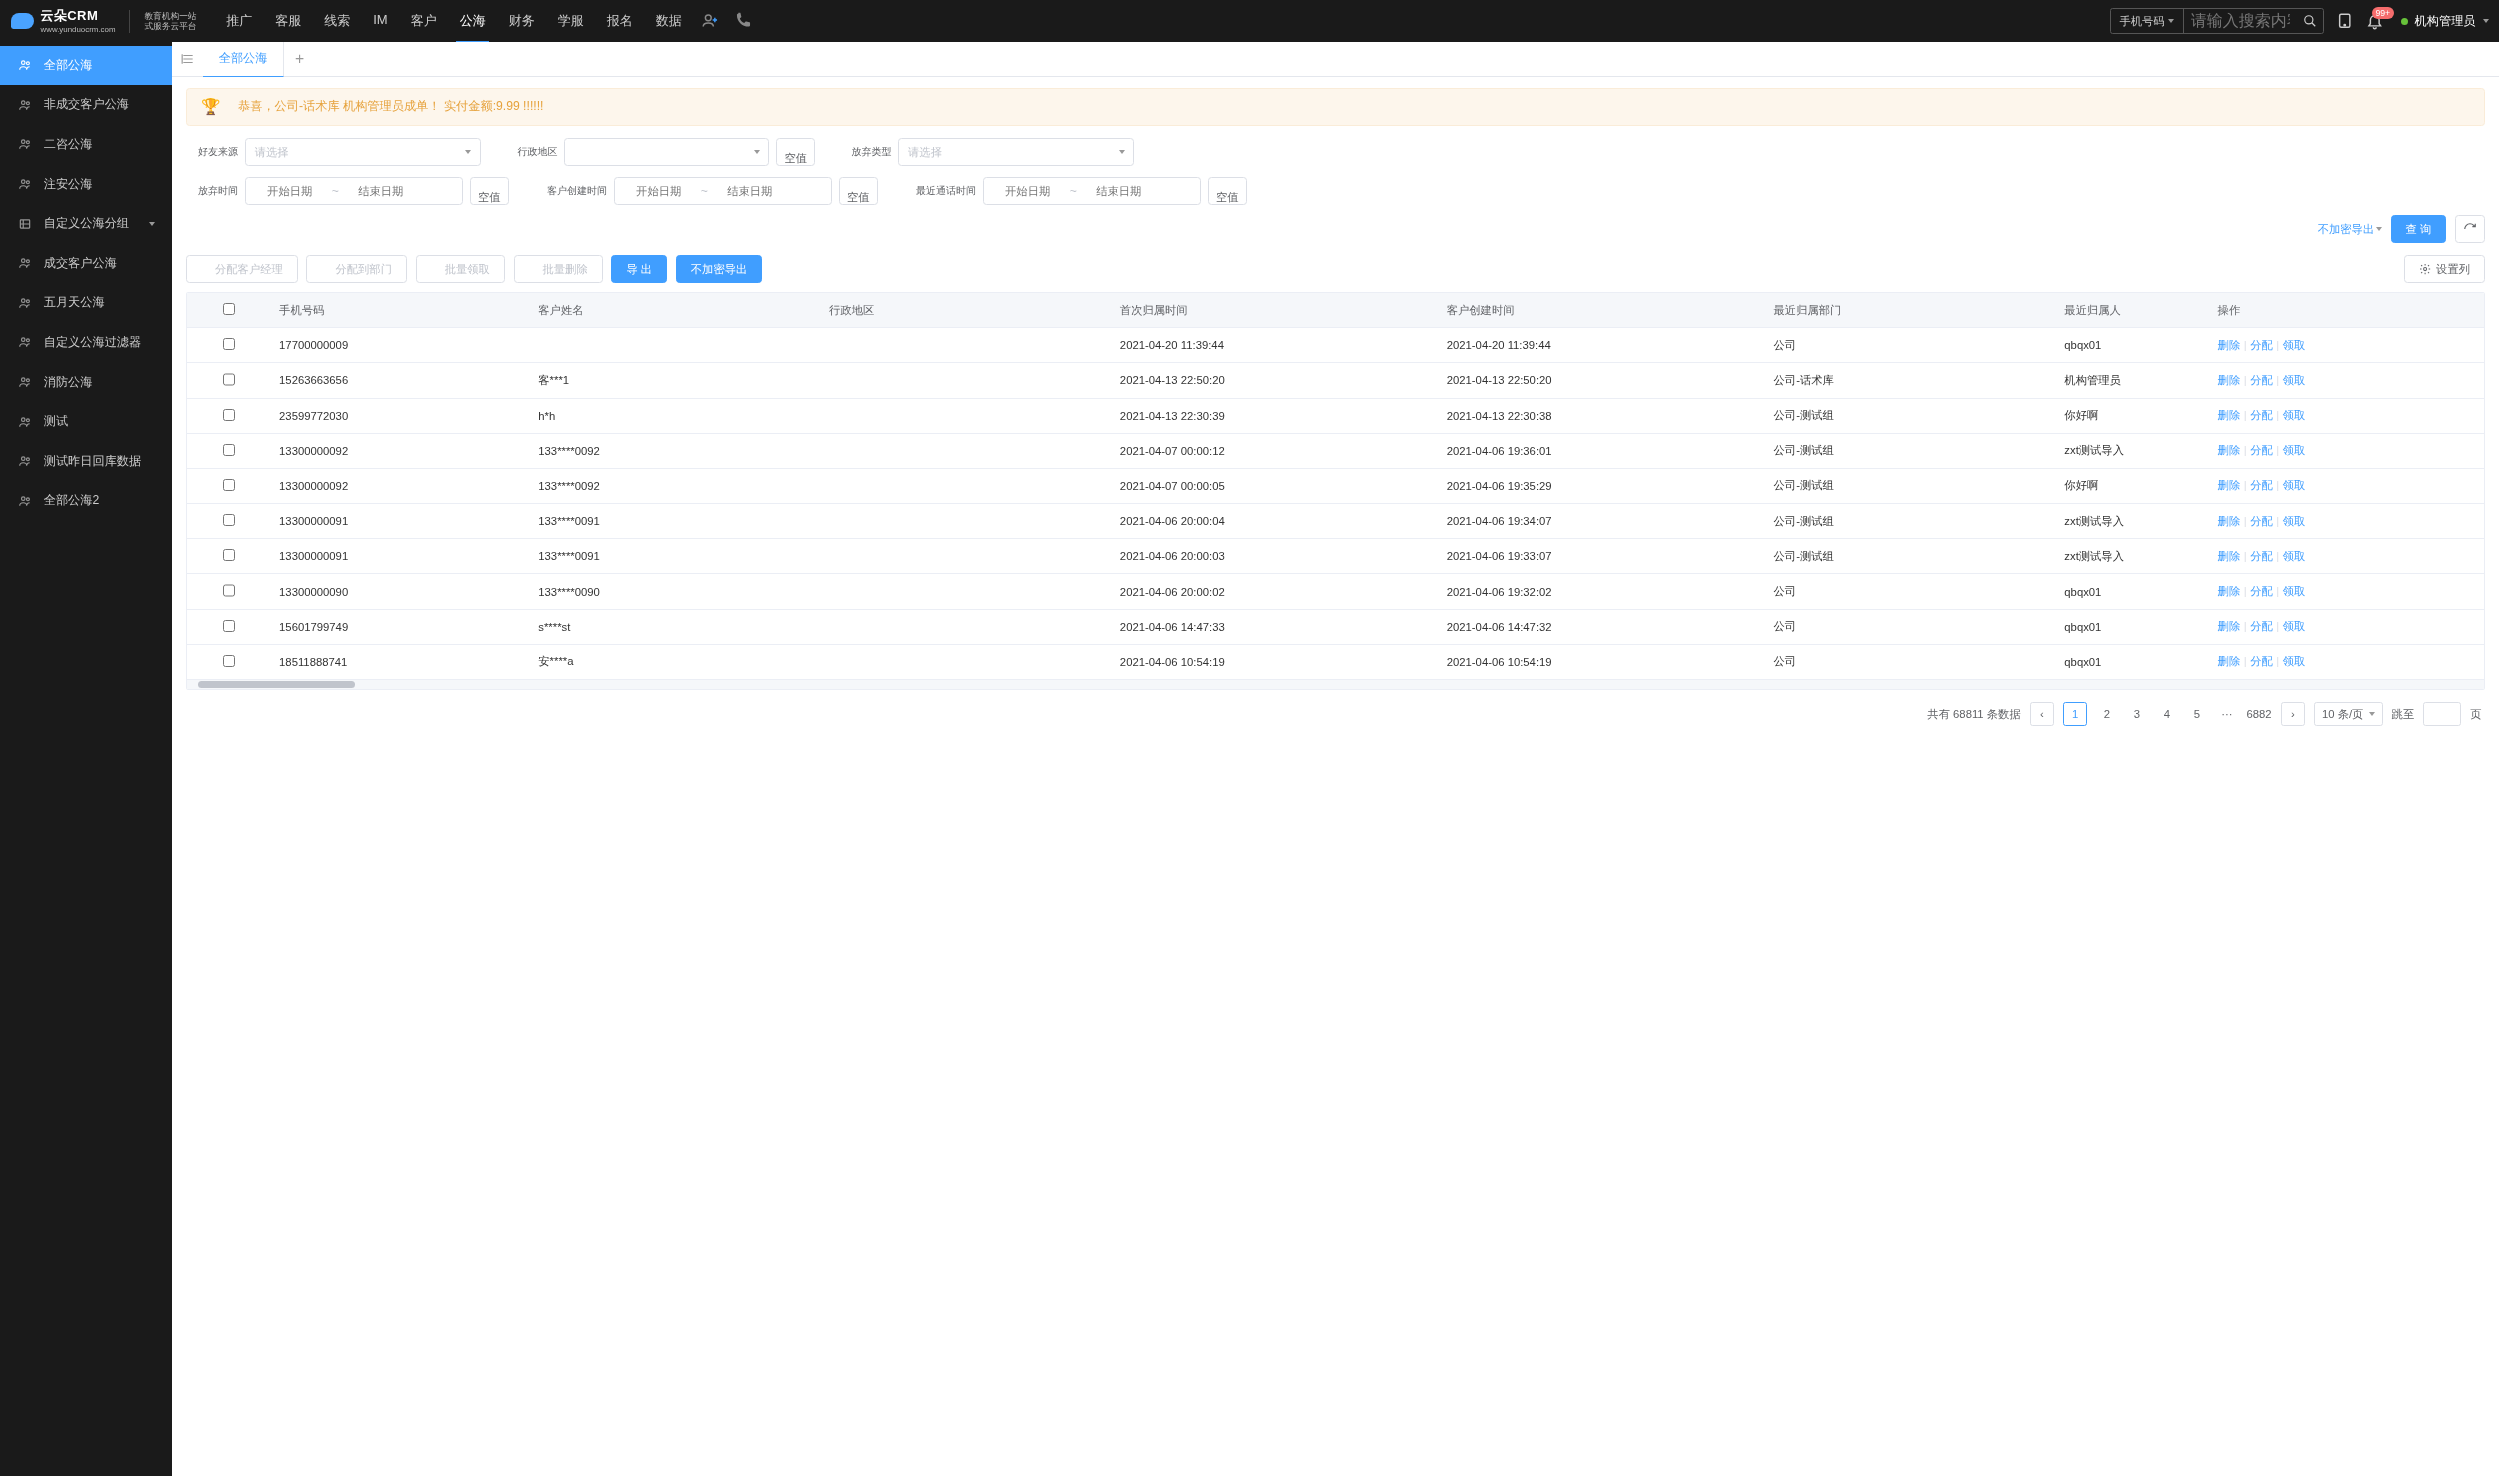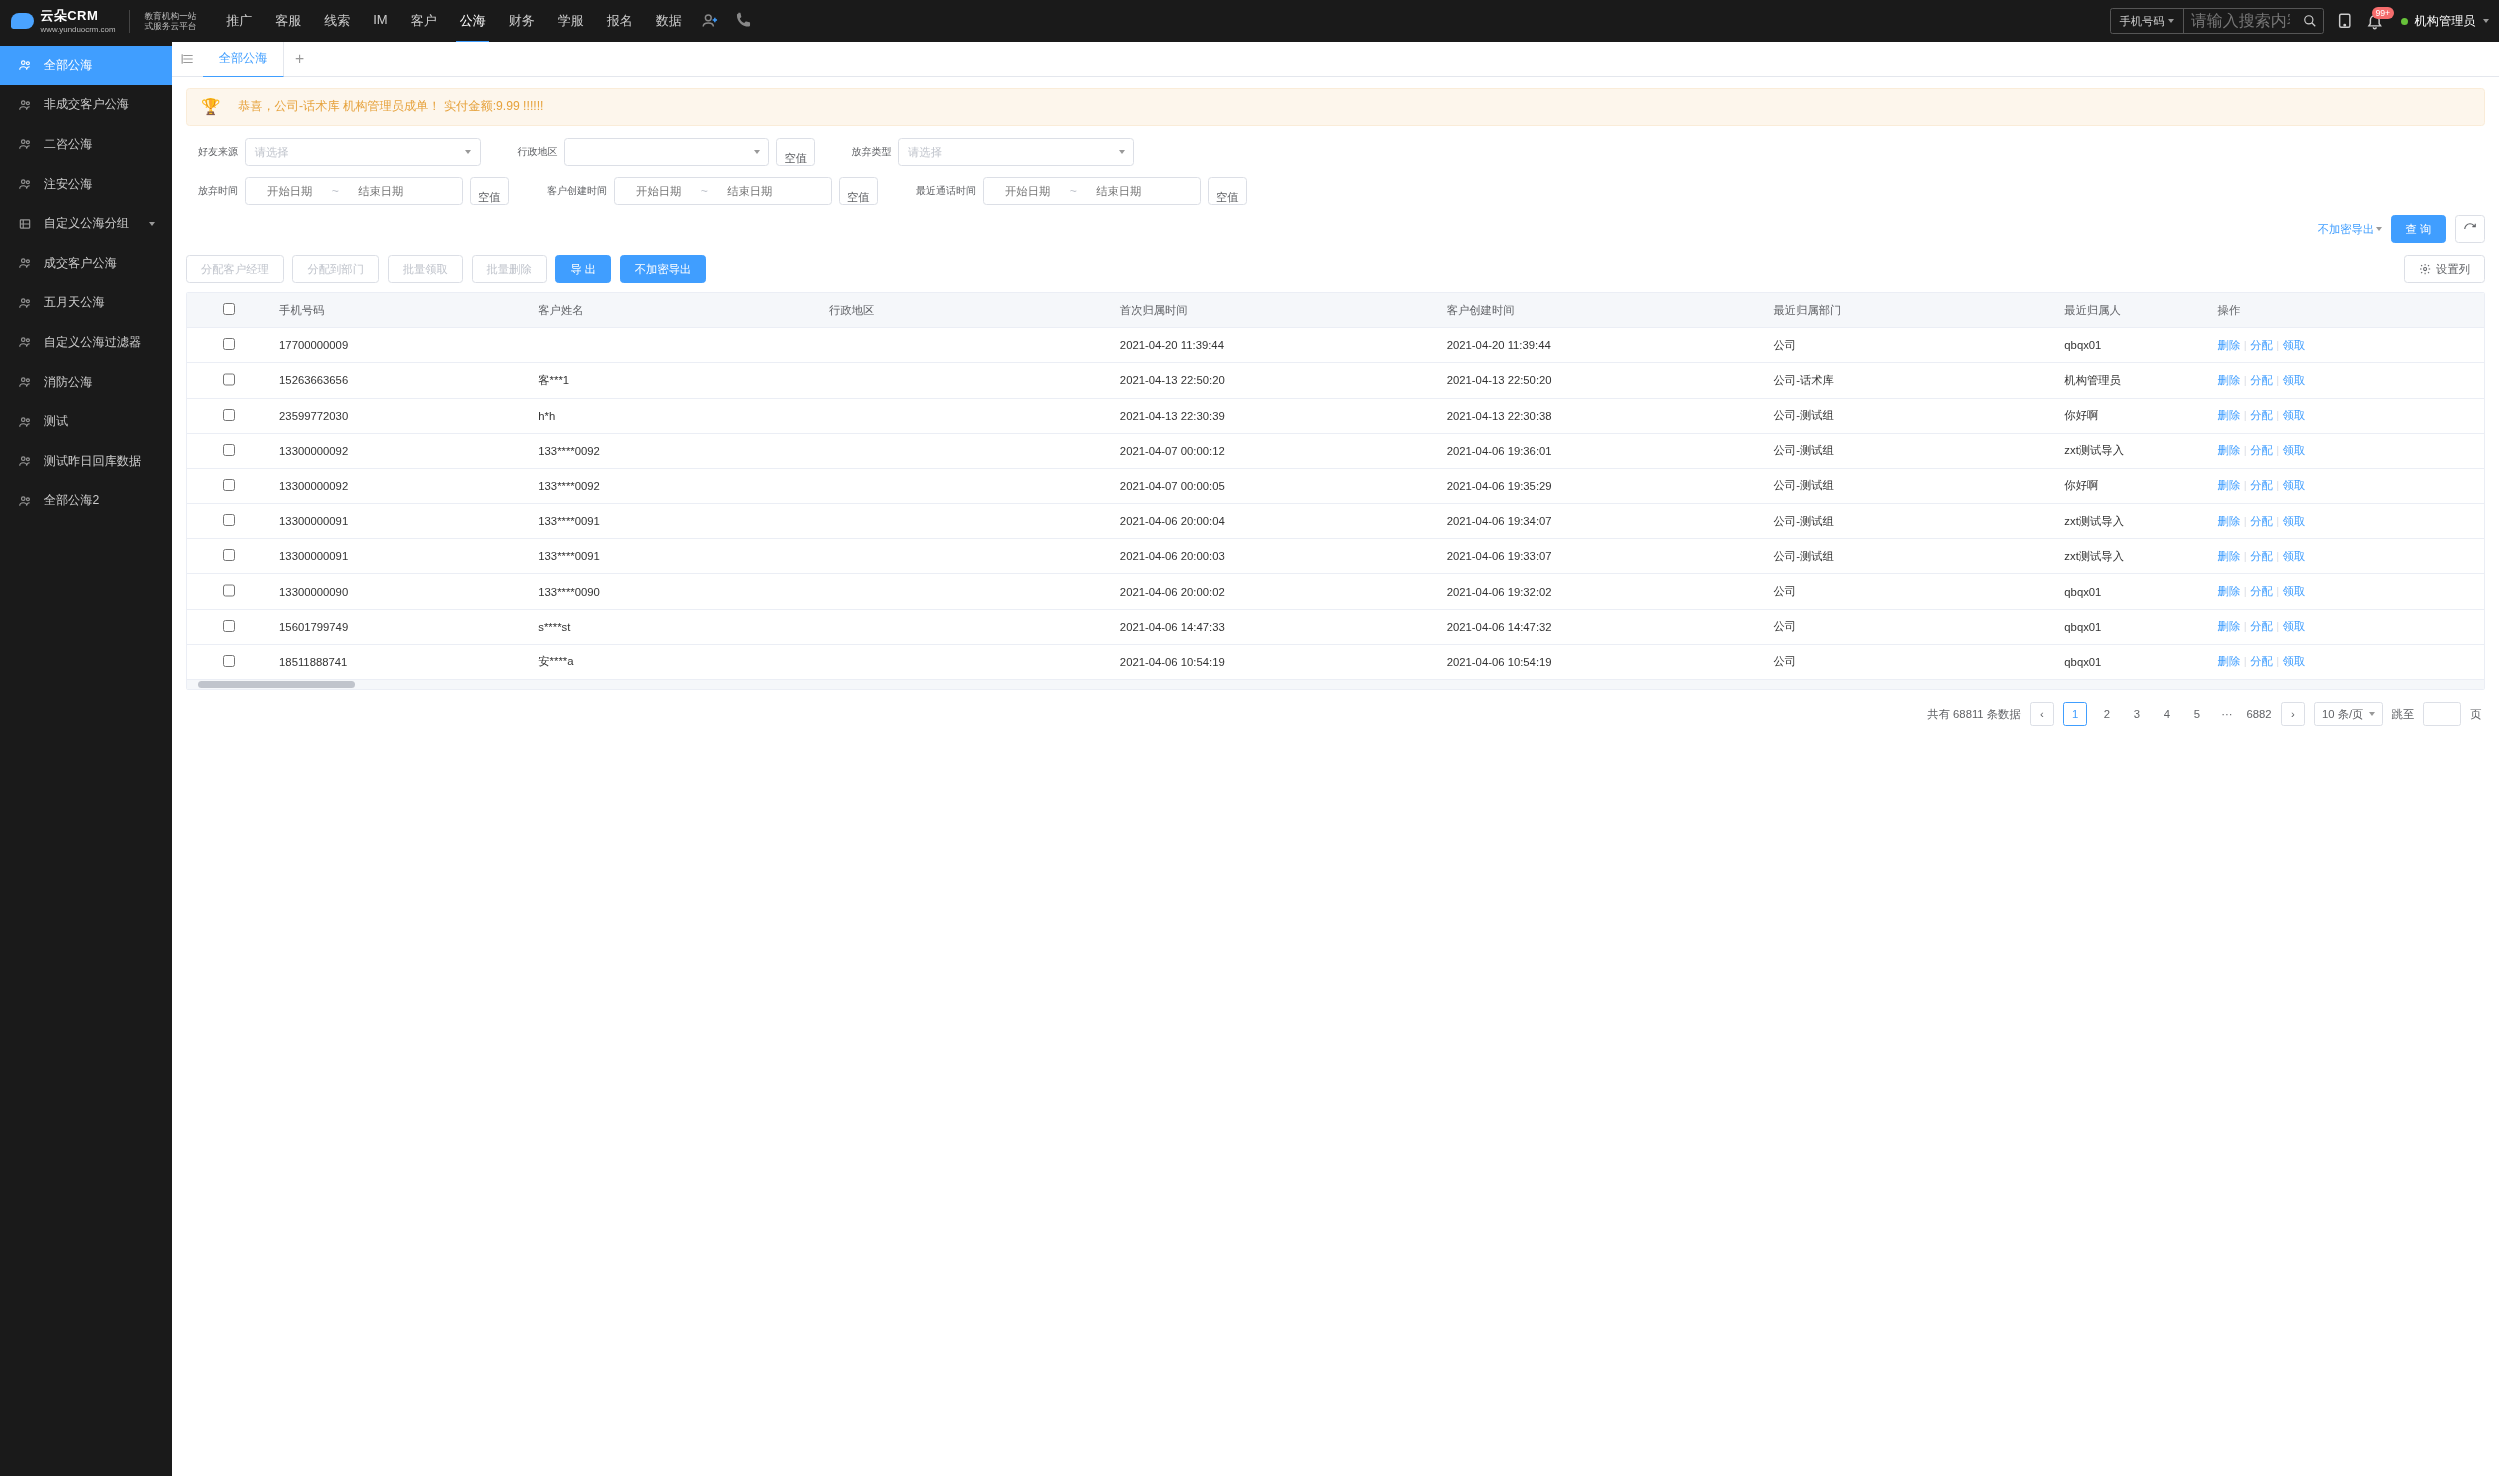--- a/index.html
+++ b/index.html
@@ -54,21 +54,21 @@
 .filter-select.narrow { width: 205px; }
 .date-range { display: flex; align-items: center; border: 0.9px solid #dcdfe6; border-radius: 3.5px; height: 28px; padding: 0 8.7px; width: 218px; background: #fff; }
 .date-input { border: none; width: 70px; text-align: center; color: #c0c4cc; font-size: 11.3px; outline: none; }
 .date-sep { color: #c0c4cc; padding: 0 7px; }
 .empty-btn { height: 28px; padding: 12px 7px; border: 0.9px solid #dcdfe6; border-radius: 3.5px; background: #fff; font-size: 11.3px; color: #606266; cursor: pointer; }
 
 .filter-actions { display: flex; justify-content: flex-end; gap: 8.7px; margin-bottom: 12.2px; align-items: center; }
 .link-btn { color: #409eff; cursor: pointer; font-size: 11.3px; display: flex; align-items: center; gap: 1.7px; }
 .btn { height: 28px; padding: 0 14px; border-radius: 3.5px; border: 0.9px solid #dcdfe6; background: #fff; cursor: pointer; font-size: 11.3px; color: #606266; }
 .btn.primary { background: #409eff; border-color: #409eff; color: #fff; }
-.btn.disabled { color: #c0c4cc; cursor: not-allowed; }
+.btn.disabled { color: #c0c4cc; cursor: not-allowed; padding-left: 28px; }
 .btn.icon-only { width: 30px; padding: 0; display: inline-flex; align-items: center; justify-content: center; }
 
 .action-bar { display: flex; gap: 8.7px; margin-bottom: 8.7px; align-items: center; }
 .action-bar .spacer { flex: 1; }
 .gear-btn { display: flex; align-items: center; gap: 5.2px; }
 
 
 .table-wrap { border: 0.9px solid #ebeef5; border-radius: 1.7px; overflow-x: auto; }
 table { width: 100%; border-collapse: collapse; table-layout: fixed; }
 th, td { padding: 9.6px 8.7px; text-align: left; font-size: 11.3px; border-bottom: 0.9px solid #ebeef5; white-space: nowrap; overflow: hidden; text-overflow: ellipsis; }

